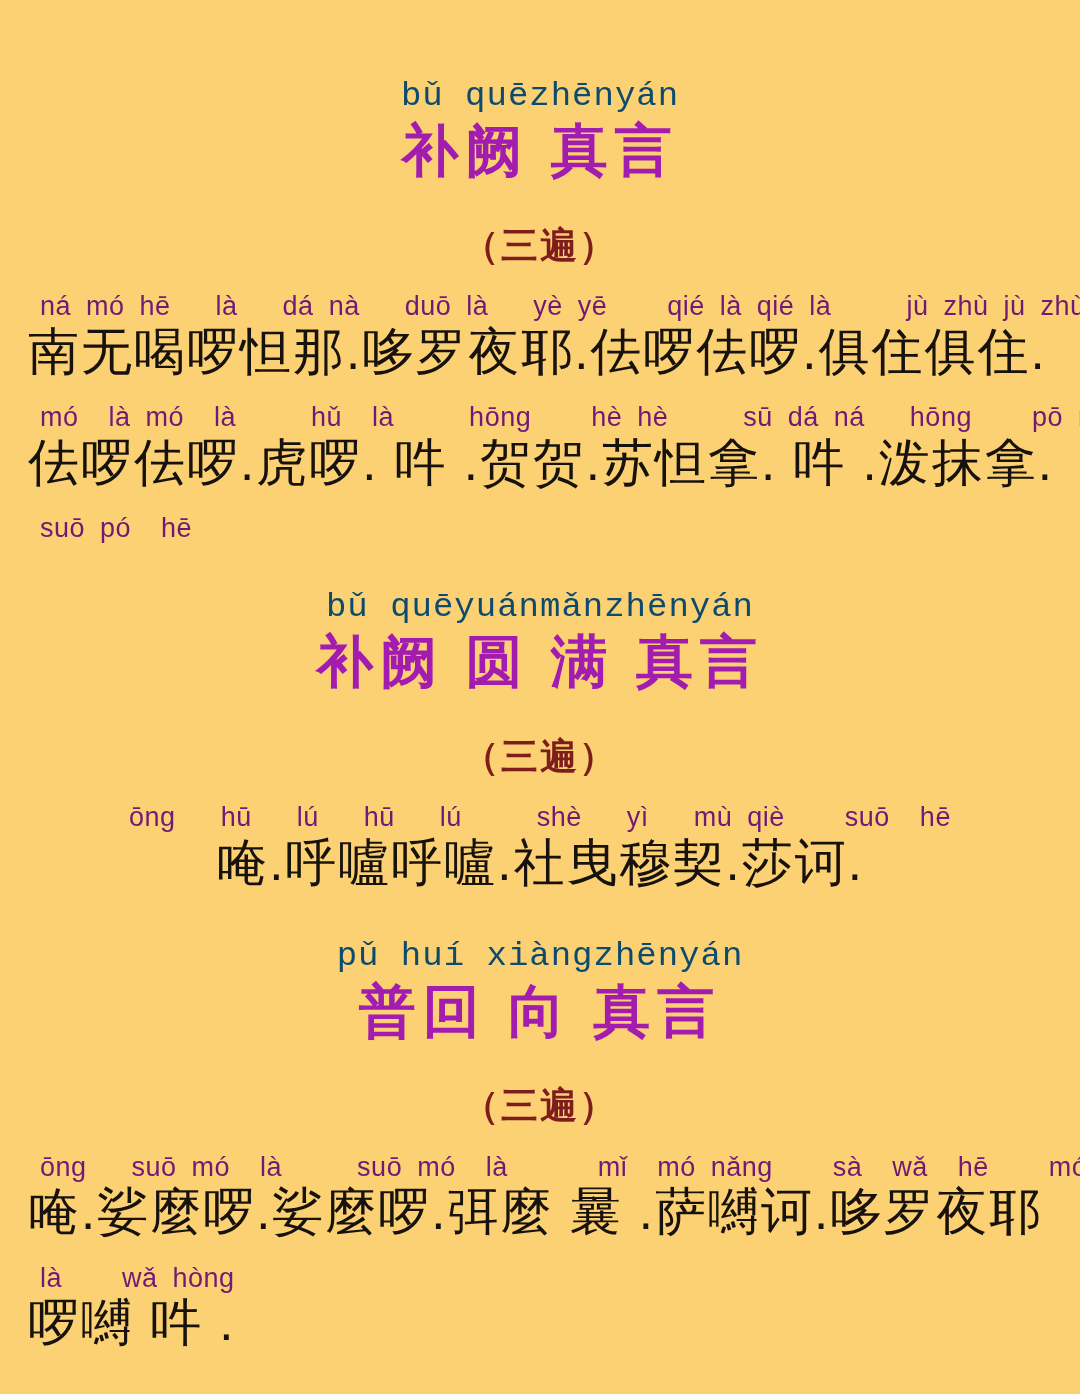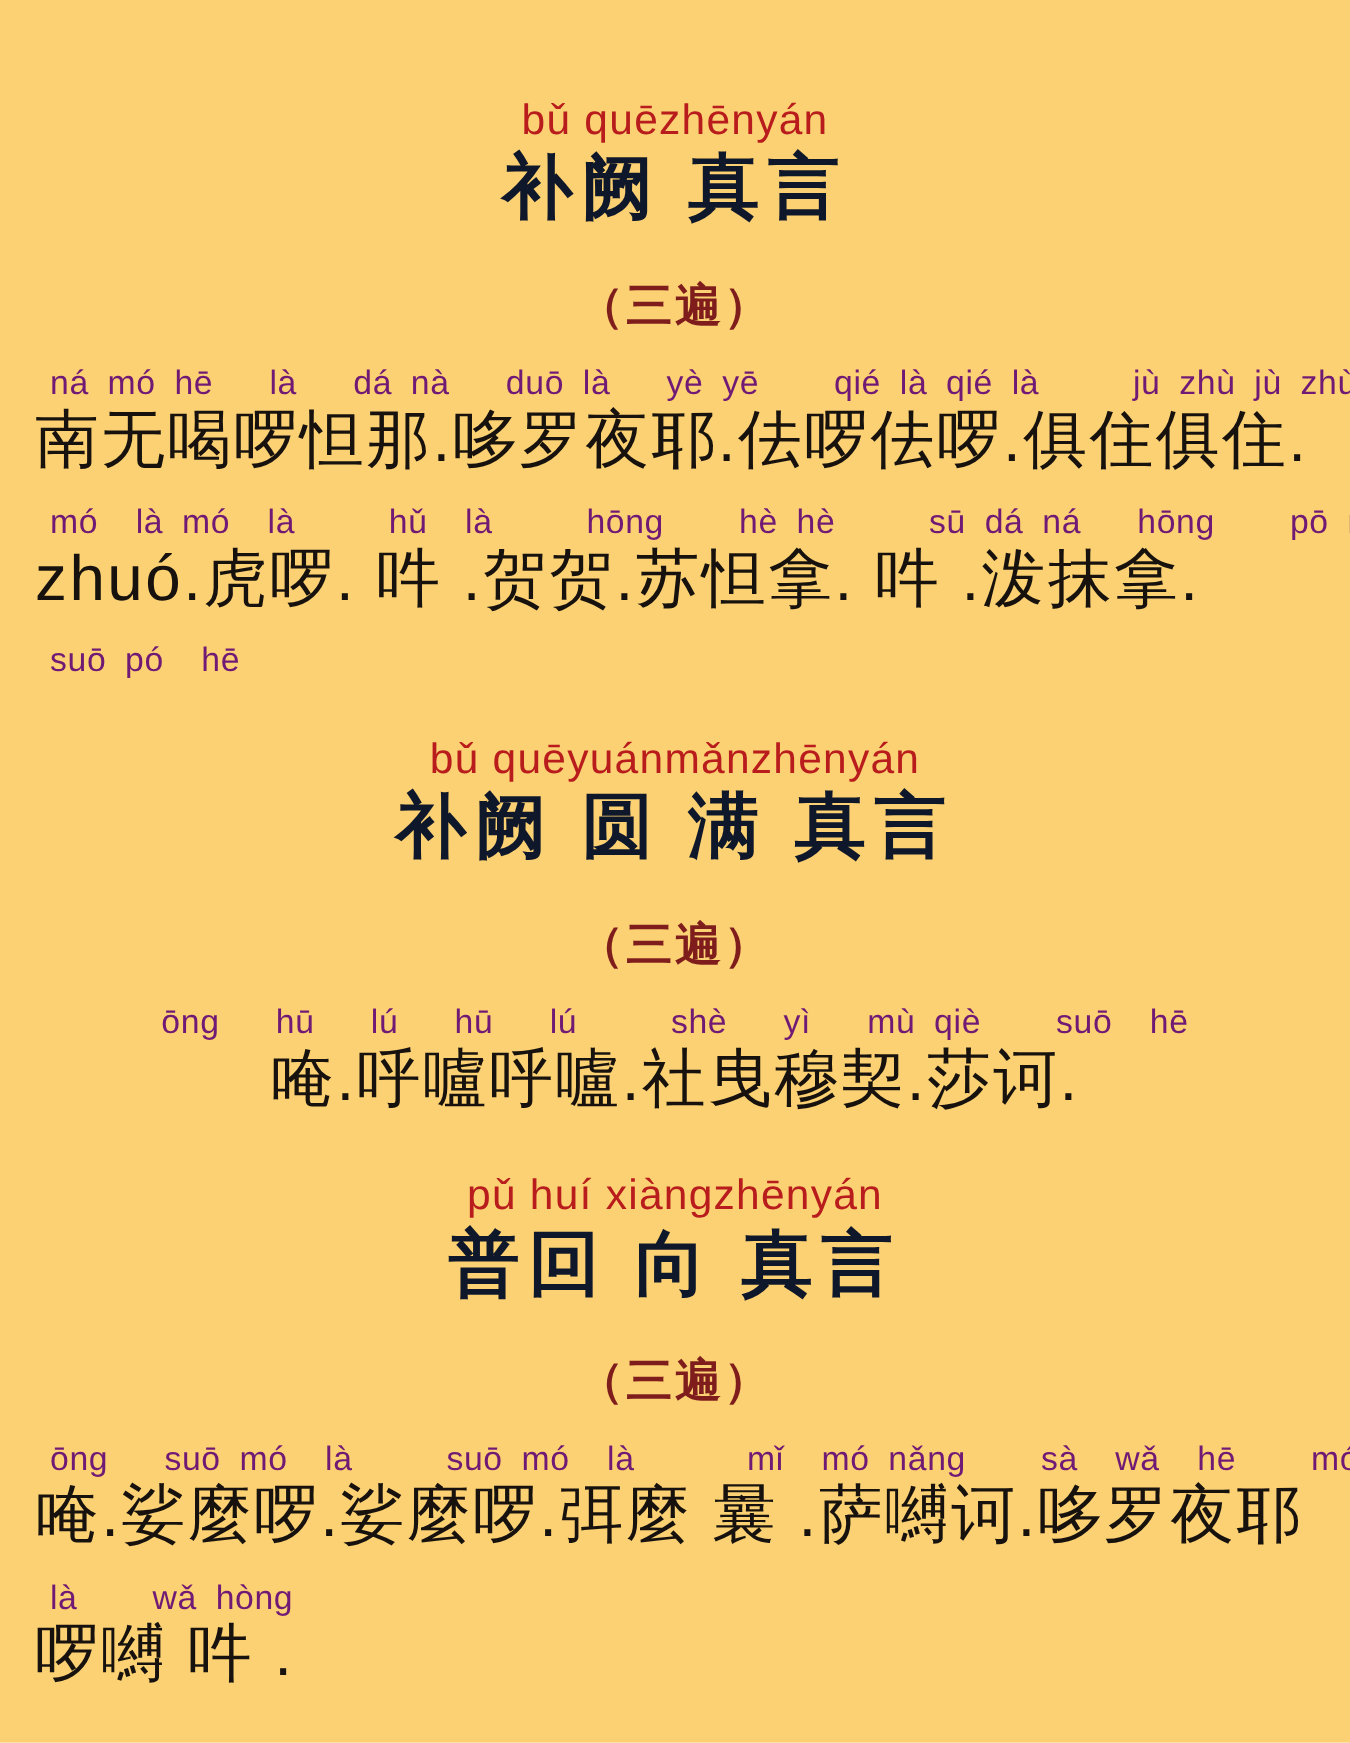--- a/index.html
+++ b/index.html
@@ -14,29 +14,29 @@
     height: 1394px;
     background: #FBD173;
     overflow: hidden;
     padding: 78px 28px 0 28px;
   }
 
   
   .section-head { text-align: center; }
 
   .title-pinyin {
-    color: #b91c1c;
+    color: #0c4a6e;
     font-size: 34px;
     line-height: 1.1;
     letter-spacing: 1px;
-    font-family: Liberation Sans, sans-serif;
+    font-family: Liberation Mono, monospace;
   }
 
   .title-hanzi {
-    color: #0f172a;
+    color: #a21caf;
     font-size: 57px;
     font-weight: 700;
     line-height: 1.2;
     letter-spacing: 7px;
     font-family: "Liberation Serif", "DejaVu Serif", serif;
     margin-top: 2px;
   }
 
   .repeat-note {
     color: #7f1d1d;
@@ -89,21 +89,21 @@
       <div class="title-hanzi">补阙 真言</div>
       <div class="repeat-note">（三遍）</div>
     </div>
     <div class="lines">
       <div class="line">
         <div class="line-pinyin">ná mó hē   là   dá nà   duō là   yè yē    qié là qié là     jù zhù jù zhù</div>
         <div class="line-hanzi">南无喝啰怛那.哆罗夜耶.佉啰佉啰.俱住俱住.</div>
       </div>
       <div class="line">
         <div class="line-pinyin">mó  là mó  là     hǔ  là     hōng    hè hè     sū dá ná   hōng    pō mò ná</div>
-        <div class="line-hanzi">zhuó.虎啰. 吽 .贺贺.苏怛拿. 吽 .泼抹拿.</div>
+        <div class="line-hanzi">佉啰佉啰.虎啰. 吽 .贺贺.苏怛拿. 吽 .泼抹拿.</div>
       </div>
       <div class="line">
         <div class="line-pinyin">suō pó  hē</div>
       </div>
     </div>
   </div>
 
   <div class="section">
     <div class="section-head">
       <div class="title-pinyin">bǔ quēyuánmǎnzhēnyán</div>

